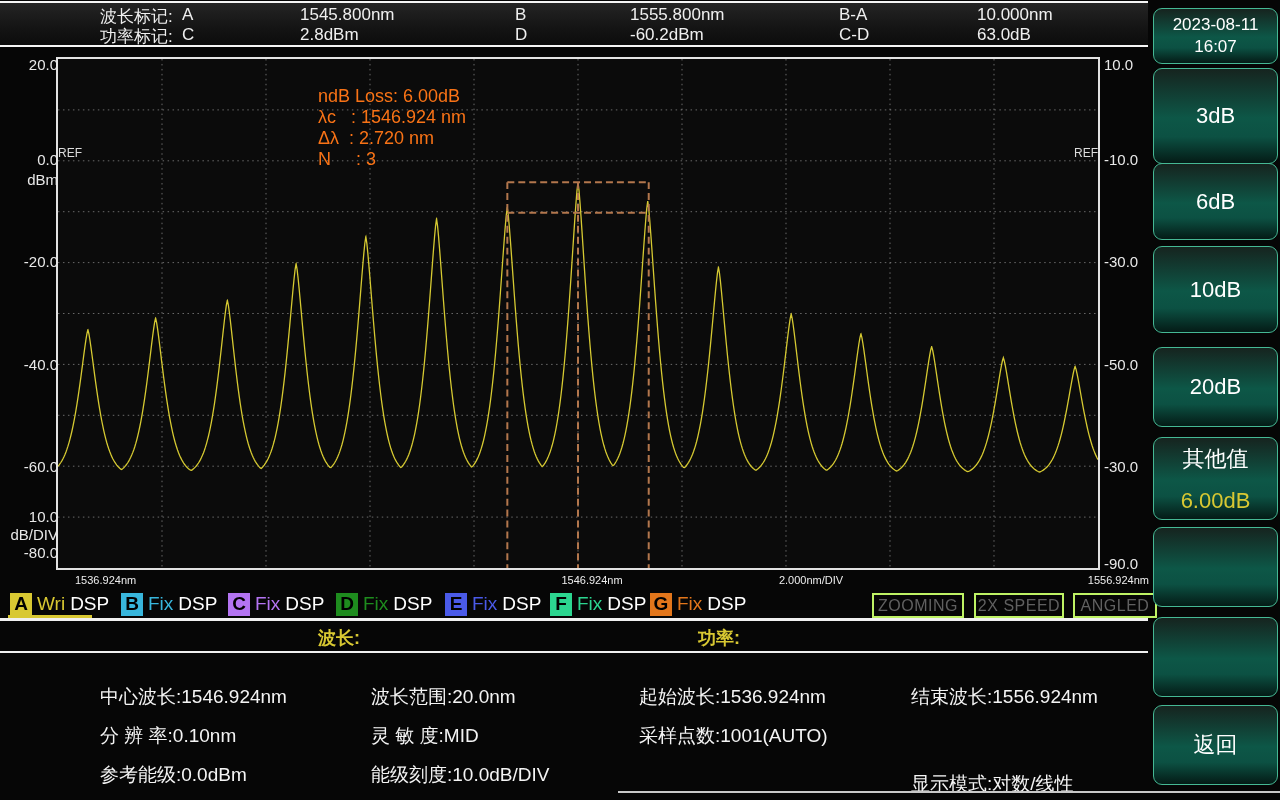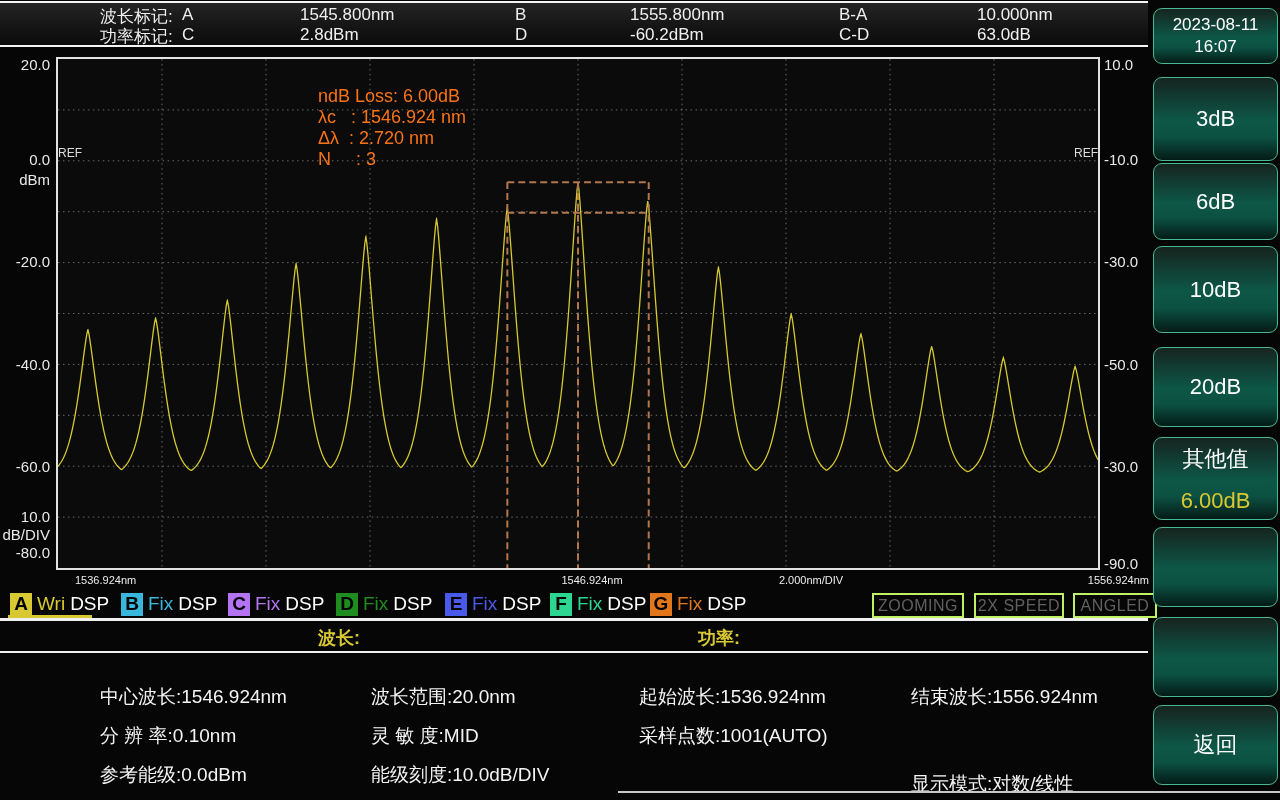--- a/index.html
+++ b/index.html
@@ -13,21 +13,21 @@
   .tb-row.r1{top:2px;} .tb-row.r2{top:22px;}
   .tb-cell{position:absolute;white-space:nowrap;}
   .tb-label{left:100px;} .tb-m1{left:182px;} .tb-v1{left:300px;}
   .tb-m2{left:515px;} .tb-v2{left:630px;} .tb-d{left:839px;} .tb-dv{left:977px;}
   
   .plot{position:absolute;left:56px;top:57px;width:1044px;height:513px;
     border:2px solid #e2e2e2;box-sizing:border-box;background:#0b0b0b;}
   .plot svg{display:block;width:100%;height:100%;}
   .axis-label{position:absolute;font-size:15px;color:#e8e8e8;white-space:nowrap;
     line-height:18px;transform:translateY(-50%);}
-  .axis-left{left:0;width:50px;text-align:right;}
+  .axis-left{left:8px;width:50px;text-align:right;}
   .axis-right{left:1104px;width:46px;text-align:left;}
   .ref-tag{position:absolute;top:146px;font-size:12px;color:#dcdcdc;}
   .annotation{position:absolute;left:318px;top:86px;font-size:18px;color:#f97316;
     line-height:21px;white-space:pre;}
   .x-label{position:absolute;top:574px;font-size:11px;color:#ededed;white-space:nowrap;}
   
   .legend-item{position:absolute;top:592px;height:24px;display:flex;align-items:center;
     font-size:19px;white-space:nowrap;}
   .legend-badge{display:inline-flex;align-items:center;justify-content:center;
     width:22px;height:23px;color:#000;font-weight:bold;font-size:19px;}
@@ -195,21 +195,21 @@
       <span class="info-cell" style="left: 371px; top: 762px;">能级刻度:10.0dB/DIV</span>
     </div>
 
   <div class="hline" style="left:618px;top:791px;width:662px;height:2px;background:#c8c8c8;"></div>
 
   <div class="side-btn date-btn" style="top:8px;height:56px;">
     <span>2023-08-11</span>
     <span>16:07</span>
   </div>
   <div id="sidebar-buttons">
-      <div class="side-btn" style="top: 77px; height: 84px;">
+      <div class="side-btn" style="top: 68px; height: 96px;">
         <span>3dB</span>
       </div>
       <div class="side-btn" style="top: 163px; height: 77px;">
         <span>6dB</span>
       </div>
       <div class="side-btn" style="top: 246px; height: 87px;">
         <span>10dB</span>
       </div>
       <div class="side-btn" style="top: 347px; height: 80px;">
         <span>20dB</span>

